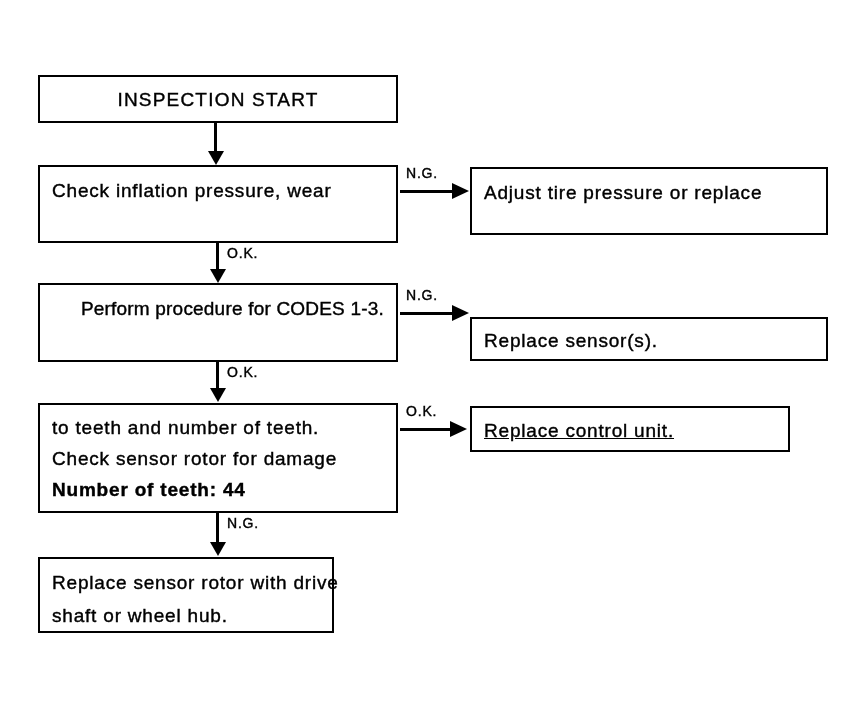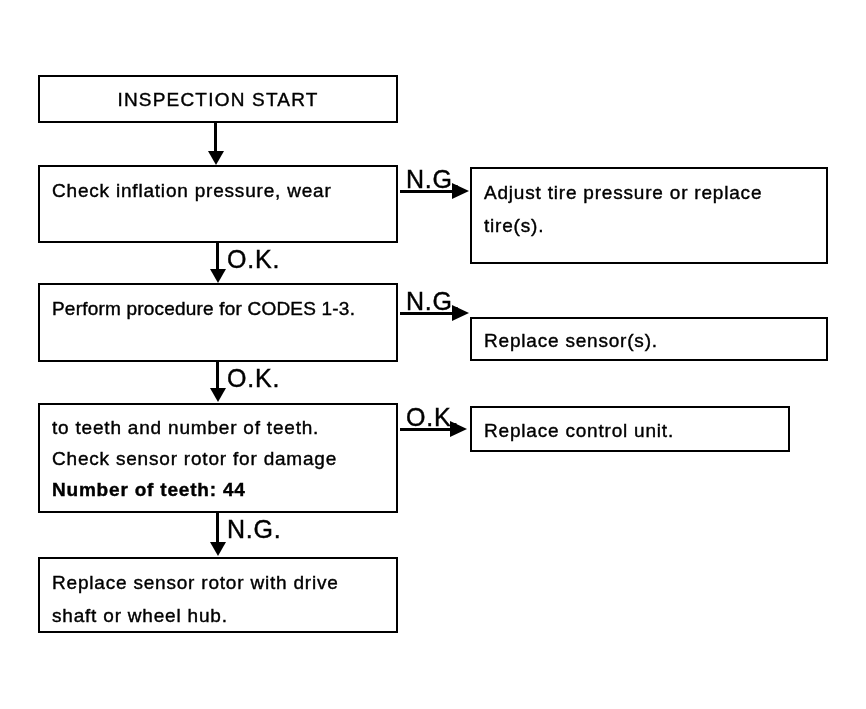--- a/index.html
+++ b/index.html
@@ -59,21 +59,21 @@
   .head-right {
     position: absolute;
     width: 0;
     height: 0;
     border-top: 8px solid transparent;
     border-bottom: 8px solid transparent;
     border-left: 17px solid #000000;
   }
   .edge-label {
     position: absolute;
-    font-size: 25px;
+    font-size: 14px;
     letter-spacing: 0.8px;
     -webkit-text-stroke: 0.4px #000000;
     white-space: nowrap;
   }
 </style>
 </head>
 <body>
 
 <div class="stage">
 
@@ -89,32 +89,31 @@
   <div class="box" style="left:38px; top:165px; width:360px; height:78px;">
     <div class="line">Check inflation pressure, wear</div>
   </div>
 
   <div>
     <div class="edge-label" style="left:406px; top:165px;">N.G.</div>
     <div class="hline" style="left:400px; top:190px; width:54px;"></div>
     <div class="head-right" style="left:452px; top:183px;"></div>
   </div>
 
-  <div class="box" style="left:470px; top:167px; width:358px; height:97px;">
+  <div class="box" style="left:470px; top:167px; width:358px; height:68px;">
     <div class="line">Adjust tire pressure or replace</div>
-    <div class="line">tire(s).</div>
   </div>
 
   <div>
     <div class="vline" style="left:216px; top:243px; height:28px;"></div>
     <div class="head-down" style="left:210px; top:269px;"></div>
     <div class="edge-label" style="left:227px; top:245px;">O.K.</div>
   </div>
 
-  <div class="box" style="left:38px; top:283px; width:360px; height:79px; letter-spacing:0.2px;">
+  <div class="box" style="left:38px; top:283px; width:360px; height:79px; letter-spacing:0.2px;text-align:right;">
     <div class="line">Perform procedure for CODES 1-3.</div>
   </div>
 
   <div>
     <div class="edge-label" style="left:406px; top:287px;">N.G.</div>
     <div class="hline" style="left:400px; top:312px; width:54px;"></div>
     <div class="head-right" style="left:452px; top:305px;"></div>
   </div>
 
   <div class="box" style="left:470px; top:287px; width:358px; height:44px; padding-top:5px;margin-top:30px;">
@@ -132,28 +131,28 @@
     <div class="line">Check sensor rotor for damage</div>
     <div class="bold-line">Number of teeth: 44</div>
   </div>
 
   <div>
     <div class="edge-label" style="left:406px; top:403px;">O.K.</div>
     <div class="hline" style="left:400px; top:428px; width:52px;"></div>
     <div class="head-right" style="left:450px; top:421px;"></div>
   </div>
 
-  <div class="box" style="left:470px; top:406px; width:320px; height:46px; padding-top:6px;">
+  <div class="box" style="left:470px; top:406px; width:320px; height:46px; padding-top:6px;text-decoration:underline;">
     <div class="line">Replace control unit.</div>
   </div>
 
   <div>
     <div class="vline" style="left:216px; top:513px; height:31px;"></div>
     <div class="head-down" style="left:210px; top:542px;"></div>
     <div class="edge-label" style="left:227px; top:515px;">N.G.</div>
   </div>
 
-  <div class="box" style="left:38px; top:557px; width:360px; height:76px;">
+  <div class="box" style="left:38px; top:557px; width:296px; height:76px;">
     <div class="line">Replace sensor rotor with drive</div>
     <div class="line">shaft or wheel hub.</div>
   </div>
 
 </div>
 
 </body></html>

